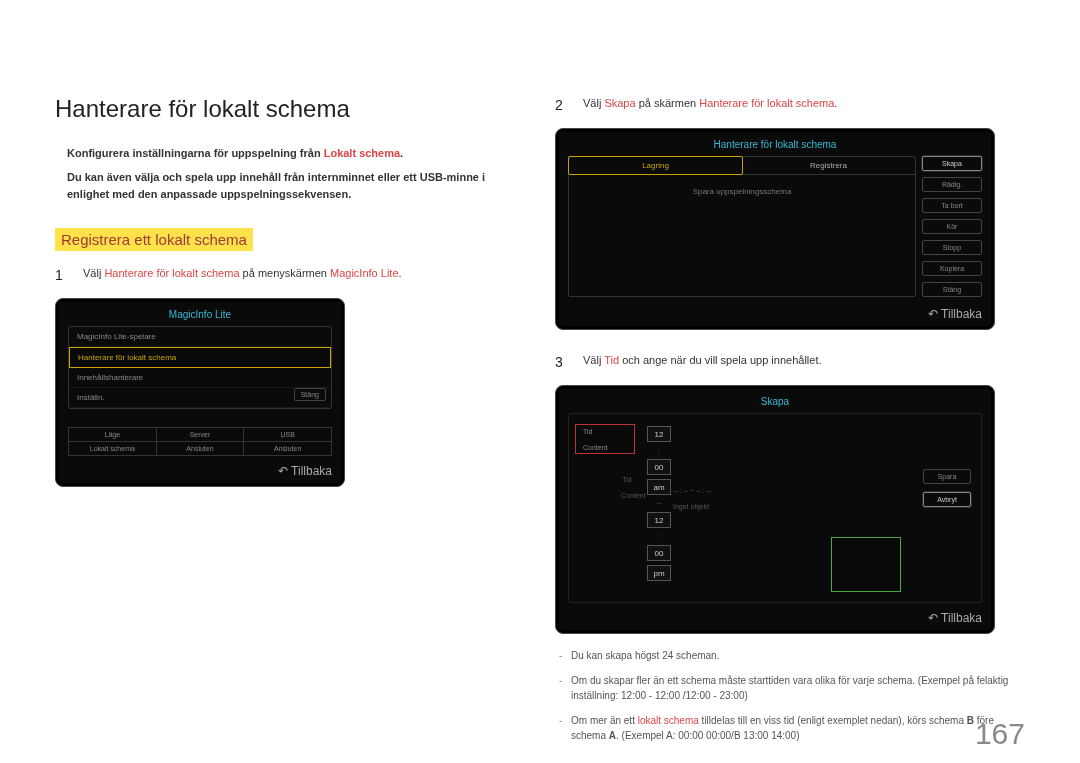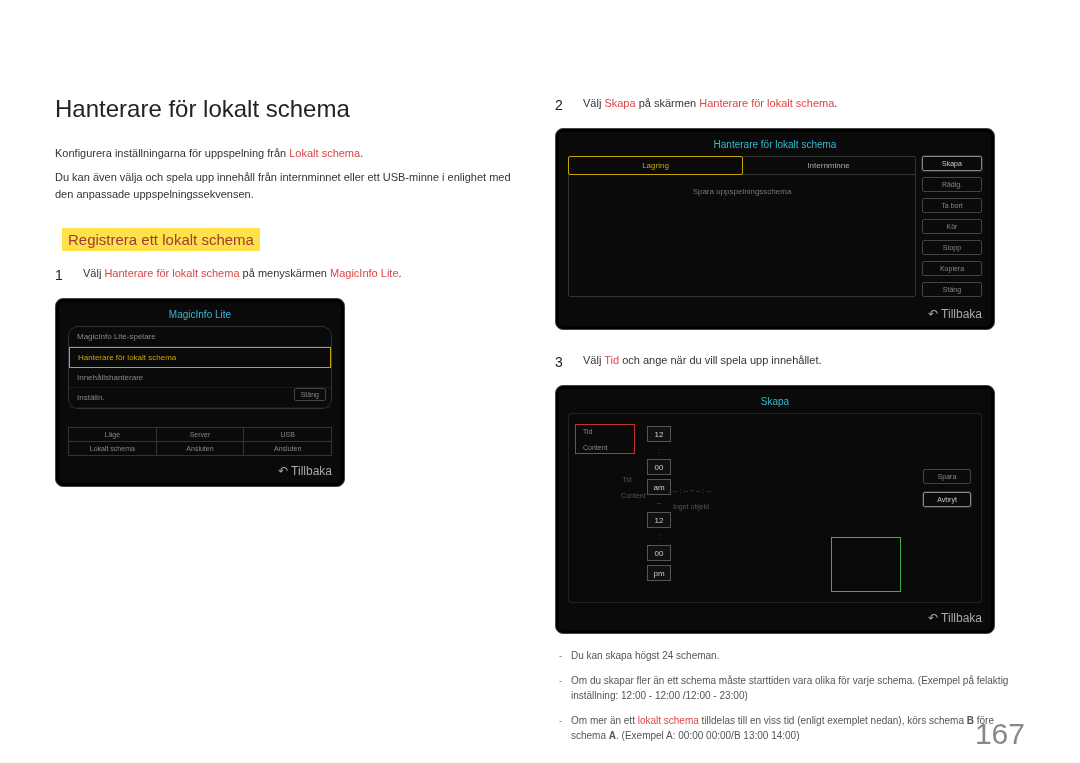--- a/index.html
+++ b/index.html
@@ -28,31 +28,32 @@
   h1.title {
     font-size: 24px;
     font-weight: 400;
     margin: 0 0 22px 0;
     color: #222;
   }
   .body-text {
     font-size: 11px;
     line-height: 1.6;
     color: #333;
-    margin: 0 0 6px 0;
+    margin: 0 0 6px 12px;
+    font-weight: bold;
   }
   .red { color: #d44; }
   h2.subhead {
     display: inline-block;
     background: #ffe24a;
     color: #a03a3a;
     font-size: 15px;
     font-weight: 400;
     padding: 3px 6px;
-    margin: 18px 0 14px 7px;
+    margin: 18px 0 14px 0;
   }
   .step {
     display: flex;
     gap: 14px;
     margin-bottom: 12px;
     font-size: 11px;
     line-height: 1.5;
   }
   .step-num {
     font-size: 14px;
@@ -86,21 +87,21 @@
     color: #aaa;
     padding: 4px 6px 2px 0;
   }
   .mock-footer .ret::before {
     content: "↶";
     margin-right: 3px;
   }
 
   
   .mock1 { width: 290px; }
-  .m1-list { border:1px solid #333; border-radius:10px; margin:0 6px 6px 6px; }
+  .m1-list { border:1px solid #333; border-radius:2px; margin:0 6px 6px 6px; }
   .m1-row {
     font-size: 8px;
     color: #888;
     padding: 5px 8px;
     border-bottom: 1px solid #1a1a1a;
   }
   .m1-row.sel {
     border: 1px solid #c9a400;
     color: #c9a400;
   }
@@ -322,21 +323,21 @@
         <span>Välj </span><span class="red">Skapa</span><span> på skärmen </span><span class="red">Hanterare för lokalt schema</span><span>.</span>
       </div>
     </div>
 
     <div class="mock mock2">
       <div class="mock-title cyan">Hanterare för lokalt schema</div>
       <div class="m2-inner">
         <div class="m2-main">
           <div class="m2-tabs">
             <div class="m2-tab sel">Lagring</div>
-            <div class="m2-tab">Internminne</div>
+            <div class="m2-tab">Registrera</div>
           </div>
           <div class="m2-center">Spara uppspelningsschema</div>
         </div>
         <div class="m2-side">
           <div class="m2-btn hi">Skapa</div>
           <div class="m2-btn">Rädig.</div>
           <div class="m2-btn">Ta bort</div>
           <div class="m2-btn">Kör</div>
           <div class="m2-btn">Stopp</div>
           <div class="m2-btn">Kopiera</div>

